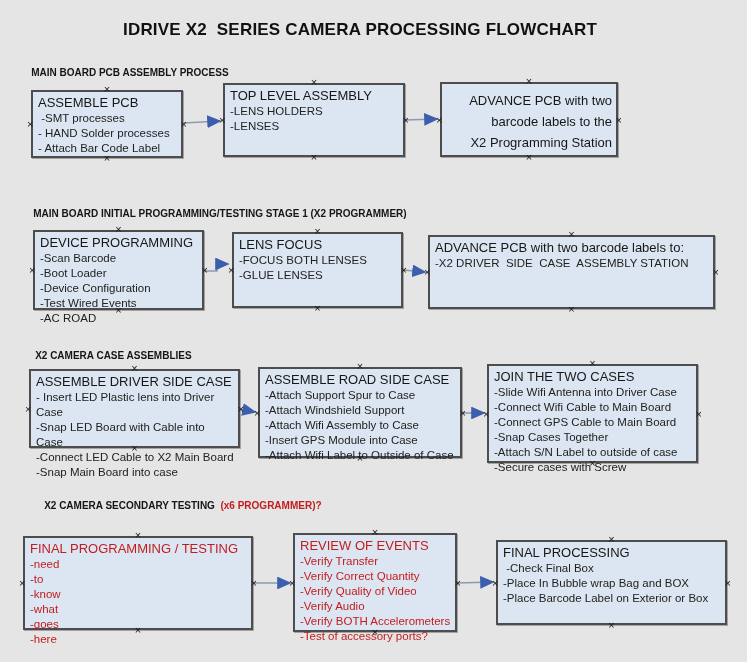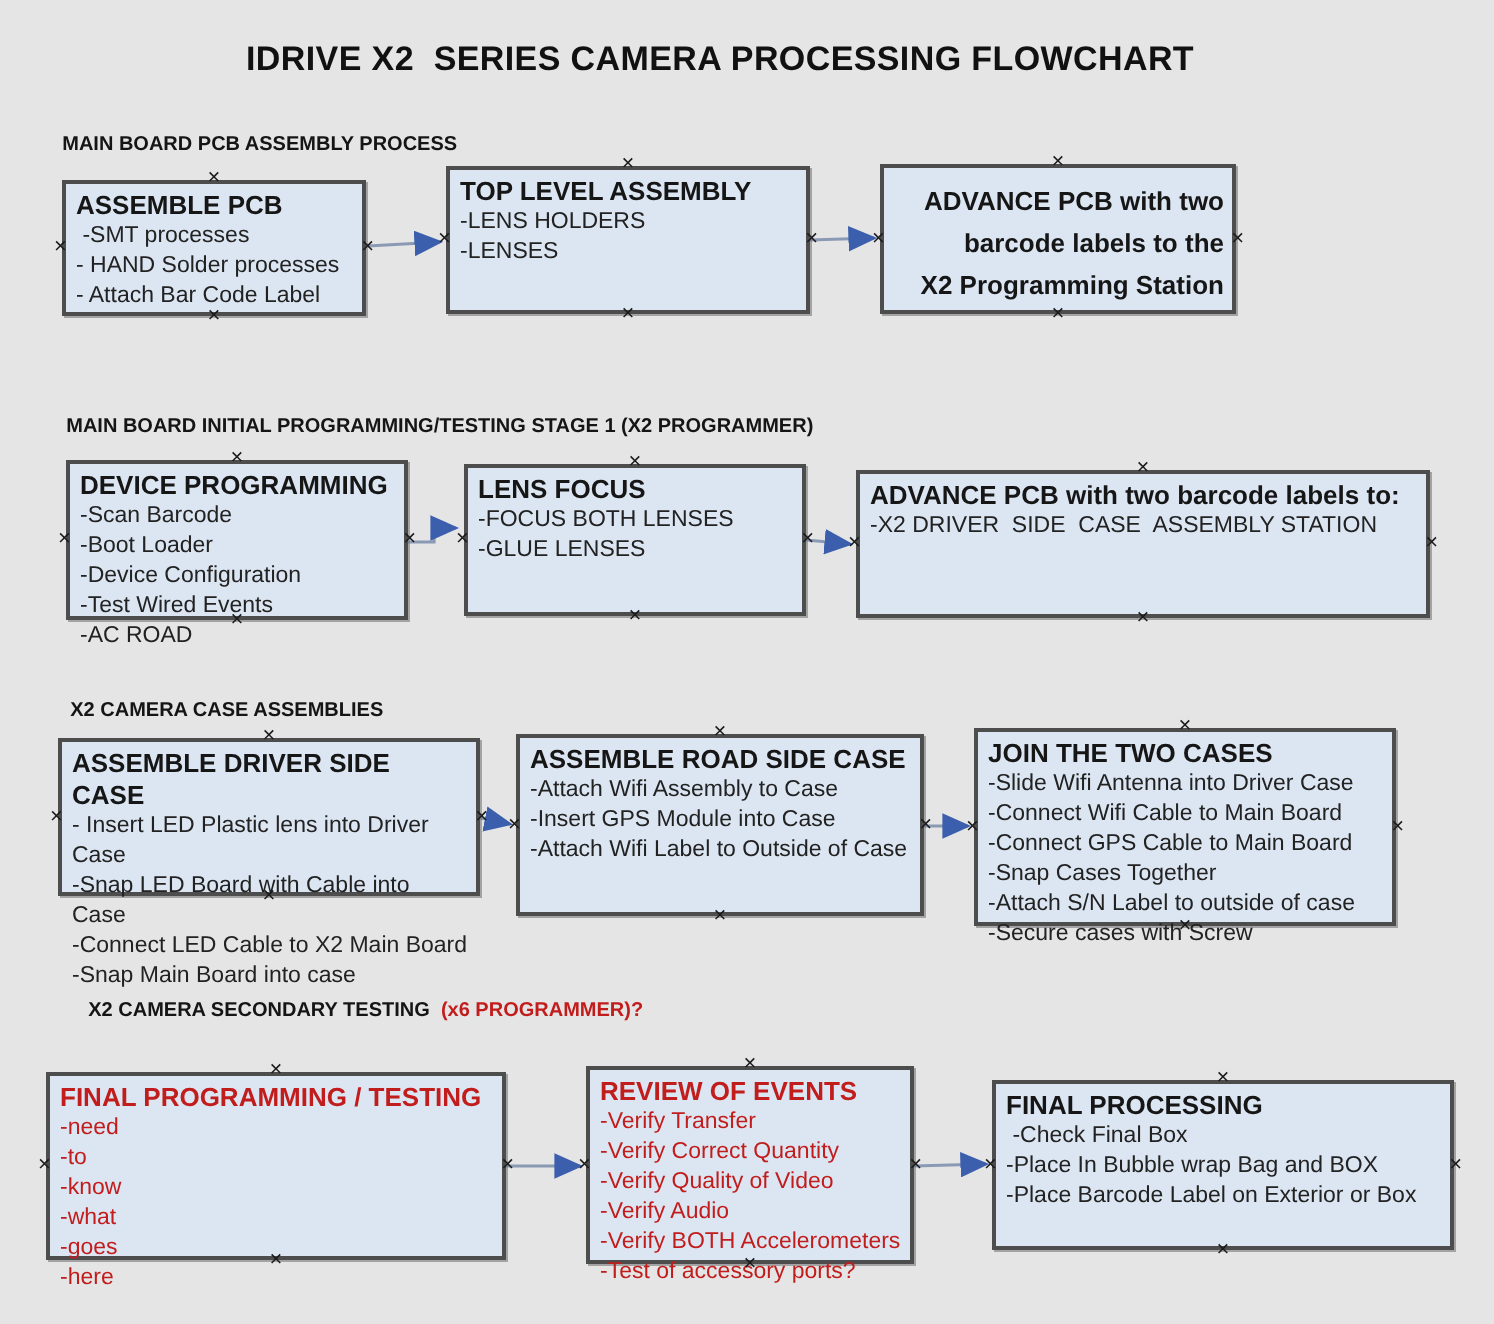--- a/index.html
+++ b/index.html
@@ -13,21 +13,21 @@
   }
   .section-heading{
     position:absolute;font-size:10px;font-weight:bold;white-space:pre-wrap;color:#151515;
   }
   .section-heading .red-part{color:#c21d1d;}
   .box{
     position:absolute;background:#dce6f2;border:2px solid #4d4d4d;
     box-shadow:1px 1px 0 rgba(110,110,110,.55);
     padding:3px 4px 0 5px;box-sizing:border-box;overflow:visible;
   }
-  .box-title{font-size:13px;font-weight:bold;line-height:16px;white-space:pre-line;color:#161616;}
+  .box-title{font-size:13px;font-weight:normal;line-height:16px;white-space:pre-line;color:#161616;}
   .box-item{font-size:11.5px;line-height:15px;white-space:pre-wrap;color:#222;}
   .box.roomy .box-title{line-height:21px;padding-top:3px;text-align:right;}
   .box.red .box-title,.box.red .box-item{color:#c21d1d;}
   .handle{
     position:absolute;font-size:11px;line-height:1;color:#1a1a1a;font-weight:400;
     pointer-events:none;
   }
   .h-top{top:-8px;left:50%;transform:translateX(-50%);}
   .h-bottom{bottom:-8px;left:50%;transform:translateX(-50%);}
   .h-left{left:-6px;top:50%;transform:translateY(-50%);}
@@ -136,20 +136,22 @@
     <div class="box-item">-Snap LED Board with Cable into Case</div>
     <div class="box-item">-Connect LED Cable to X2 Main Board</div>
     <div class="box-item">-Snap Main Board into case</div>
   <span class="handle h-top">×</span>
       <span class="handle h-bottom">×</span>
       <span class="handle h-left">×</span>
       <span class="handle h-right">×</span>
     </div>
   <div class="box" style="left:258px;top:367px;width:204px;height:91px;">
     <div class="box-title">ASSEMBLE ROAD SIDE CASE</div>
+    <div class="box-item">-Attach Support Spur to Case</div>
+    <div class="box-item">-Attach Windshield Support</div>
     <div class="box-item">-Attach Wifi Assembly to Case</div>
     <div class="box-item">-Insert GPS Module into Case</div>
     <div class="box-item">-Attach Wifi Label to Outside of Case</div>
   <span class="handle h-top">×</span>
       <span class="handle h-bottom">×</span>
       <span class="handle h-left">×</span>
       <span class="handle h-right">×</span>
     </div>
   <div class="box" style="left:487px;top:364px;width:211px;height:99px;">
     <div class="box-title">JOIN THE TWO CASES</div>

